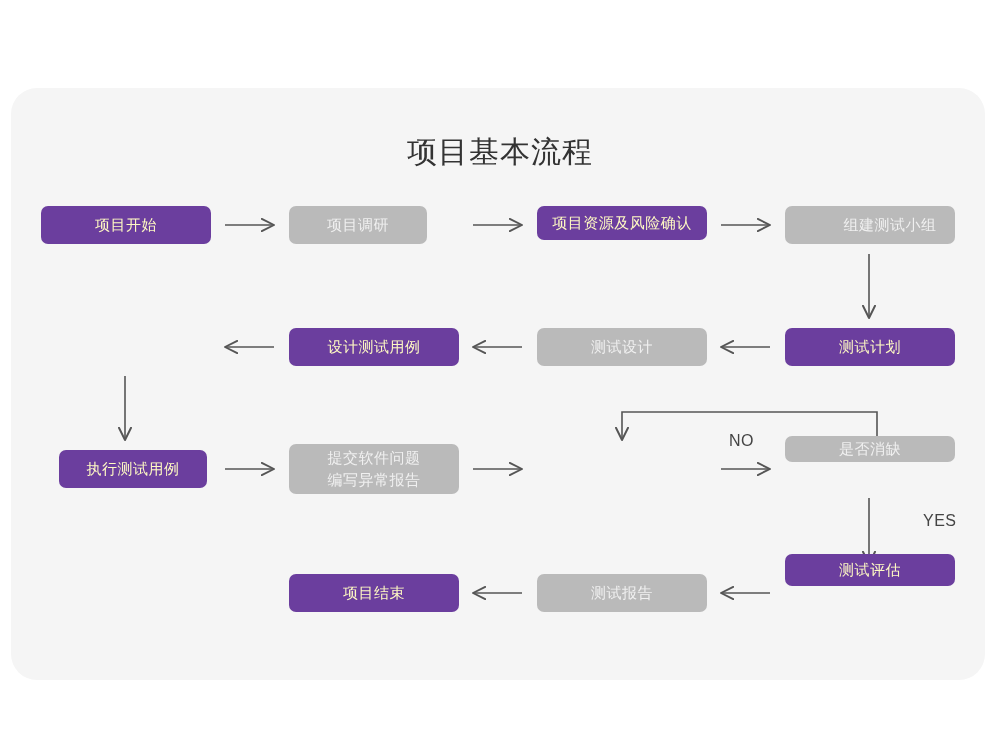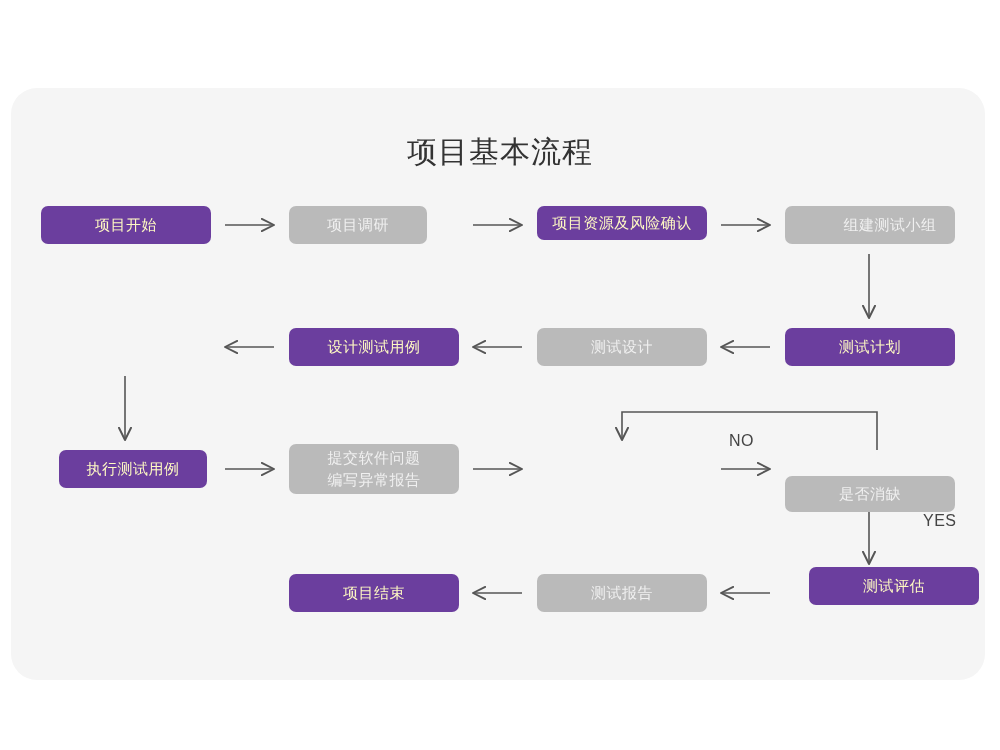--- a/index.html
+++ b/index.html
@@ -123,22 +123,22 @@
   <div class="node purple" style="left:537px;top:206px;width:170px;height:34px;">项目资源及风险确认</div>
   <div class="node gray" style="left:785px;top:206px;width:170px;height:38px;padding-left:40px;">组建测试小组</div>
 
   <div class="node purple" style="left:785px;top:328px;width:170px;height:38px;">测试计划</div>
   <div class="node gray" style="left:537px;top:328px;width:170px;height:38px;">测试设计</div>
   <div class="node purple" style="left:289px;top:328px;width:170px;height:38px;">设计测试用例</div>
 
   <div class="node purple" style="left:59px;top:450px;width:148px;height:38px;">执行测试用例</div>
   <div class="node gray" style="left:289px;top:444px;width:170px;height:50px;">提交软件问题
 编写异常报告</div>
-  <div class="node gray" style="left:785px;top:476px;width:170px;height:36px;">是否消缺</div>
+  <div class="node gray" style="left:785px;top:436px;width:170px;height:26px;">是否消缺</div>
 
-  <div class="node purple" style="left:785px;top:567px;width:170px;height:38px;margin-left:24px;">测试评估</div>
+  <div class="node purple" style="left:785px;top:554px;width:170px;height:32px;">测试评估</div>
   <div class="node gray" style="left:537px;top:574px;width:170px;height:38px;">测试报告</div>
   <div class="node purple" style="left:289px;top:574px;width:170px;height:38px;">项目结束</div>
 
   <div class="edge-label" style="left:729px;top:432px;">NO</div>
   <div class="edge-label" style="left:879px;top:512px;margin-left:44px;">YES</div>
 
 </div>
 
 </body></html>

